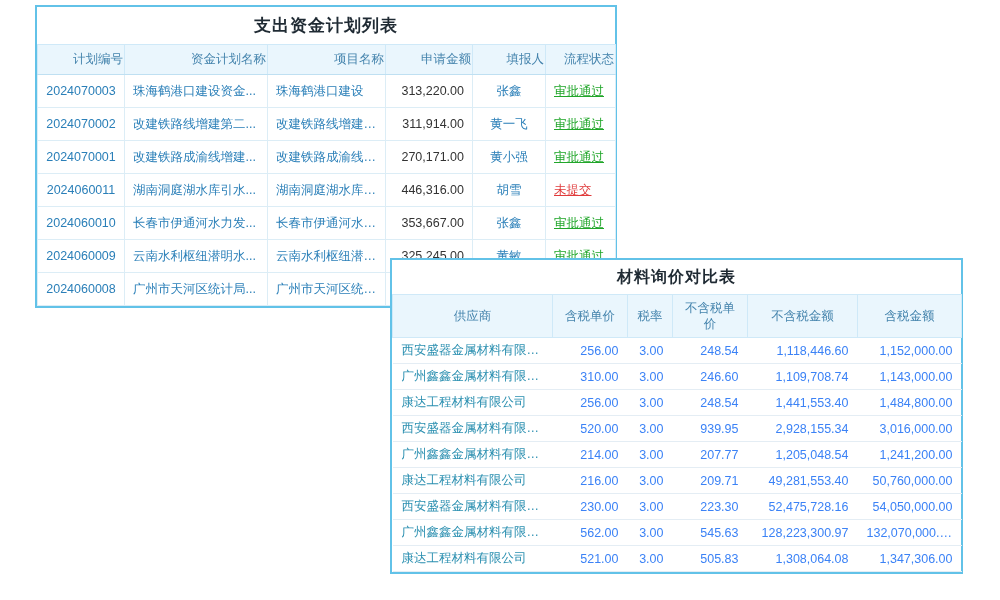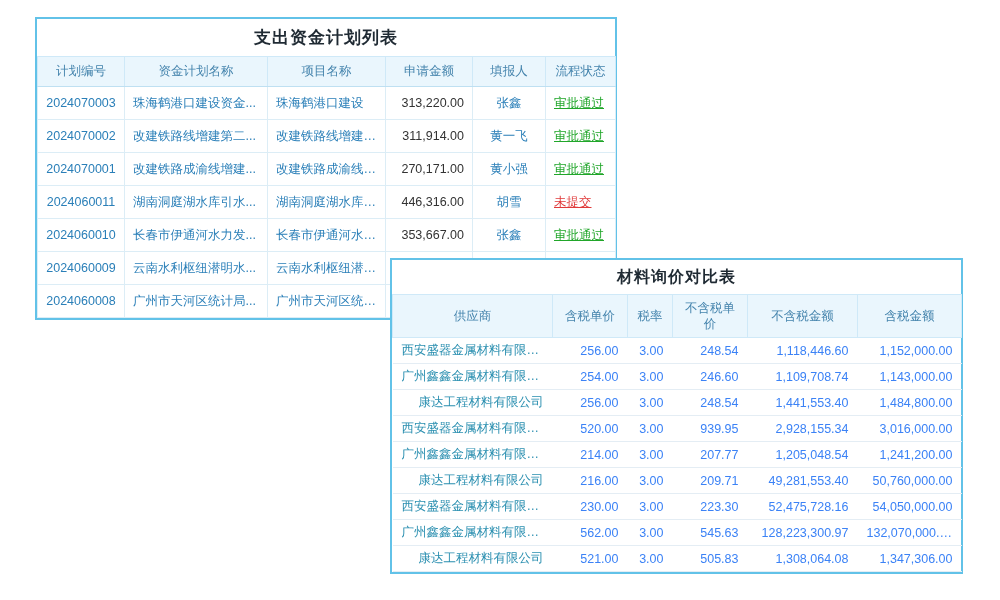--- a/index.html
+++ b/index.html
@@ -6,41 +6,41 @@
   body{font-family:"Liberation Sans","DejaVu Sans",sans-serif;}
   .stage{position:relative;width:1000px;height:600px;background:#fff;overflow:hidden;}
 
   .panel{position:absolute;background:#fff;border:2px solid #62c2e8;box-sizing:border-box;}
   .panel-title{font-weight:bold;color:#1f2a33;text-align:center;letter-spacing:1px;}
 
   table{border-collapse:collapse;table-layout:fixed;width:100%;}
   th,td{overflow:hidden;white-space:nowrap;text-overflow:ellipsis;box-sizing:border-box;}
 
   
-  #panel1{left:35px;top:17px;width:582px;}
+  #panel1{left:35px;top:5px;width:582px;}
   #panel1 .panel-title{height:37px;line-height:37px;font-size:17px;}
   #panel1 th{background:#eaf6fd;color:#4584ad;font-weight:normal;font-size:12.5px;height:30px;
-             border:1px solid #cfe9f8;border-bottom:1px solid #bfe0f2;text-align:center;}
+             border:1px solid #cfe9f8;border-bottom:1px solid #bfe0f2;text-align:right;}
   #panel1 td{font-size:12.5px;height:33px;border:1px solid #dcedf6;color:#2a7fb8;padding:0 8px;}
   #panel1 td.c0{text-align:center;padding:0 2px;}
   #panel1 td.c1,#panel1 td.c2{text-align:left;}
   #panel1 td.c3{text-align:right;color:#333;}
   #panel1 td.c4{text-align:center;}
   #panel1 td.c5{text-align:left;}
   .status-green{color:#21a62a !important;text-decoration:underline;cursor:pointer;}
   .status-red{color:#e03a3a !important;text-decoration:underline;cursor:pointer;}
 
   
   #panel2{left:390px;top:258px;width:573px;z-index:5;}
   #panel2 .panel-title{height:34px;line-height:34px;font-size:16px;}
   #panel2 th{background:#eaf6fd;color:#4584ad;font-weight:normal;font-size:12.5px;height:43px;
              border:1px solid #cfe9f8;text-align:center;white-space:normal;line-height:1.3;vertical-align:middle;}
   #panel2 th.c3{padding:0 9px;}
   #panel2 td{font-size:12.5px;height:26px;border-bottom:1px solid #e4edf4;padding:0 9px;color:#3b82f6;}
-  #panel2 td.c0{text-align:right;color:#2a8fb0;}
+  #panel2 td.c0{text-align:left;color:#2a8fb0;}
   #panel2 td.c1,#panel2 td.c2,#panel2 td.c3,#panel2 td.c4,#panel2 td.c5{text-align:right;}
 </style>
 </head>
 <body>
 
 <div class="stage">
 
   <div class="panel" id="panel1">
     <div class="panel-title">支出资金计划列表</div>
     <table>
@@ -148,21 +148,21 @@
           <tr>
             <td class="c0">西安盛器金属材料有限公司</td>
             <td class="c1">256.00</td>
             <td class="c2">3.00</td>
             <td class="c3">248.54</td>
             <td class="c4">1,118,446.60</td>
             <td class="c5">1,152,000.00</td>
           </tr>
           <tr>
             <td class="c0">广州鑫鑫金属材料有限公司</td>
-            <td class="c1">254.00</td>
+            <td class="c1">310.00</td>
             <td class="c2">3.00</td>
             <td class="c3">246.60</td>
             <td class="c4">1,109,708.74</td>
             <td class="c5">1,143,000.00</td>
           </tr>
           <tr>
             <td class="c0">康达工程材料有限公司</td>
             <td class="c1">256.00</td>
             <td class="c2">3.00</td>
             <td class="c3">248.54</td>

